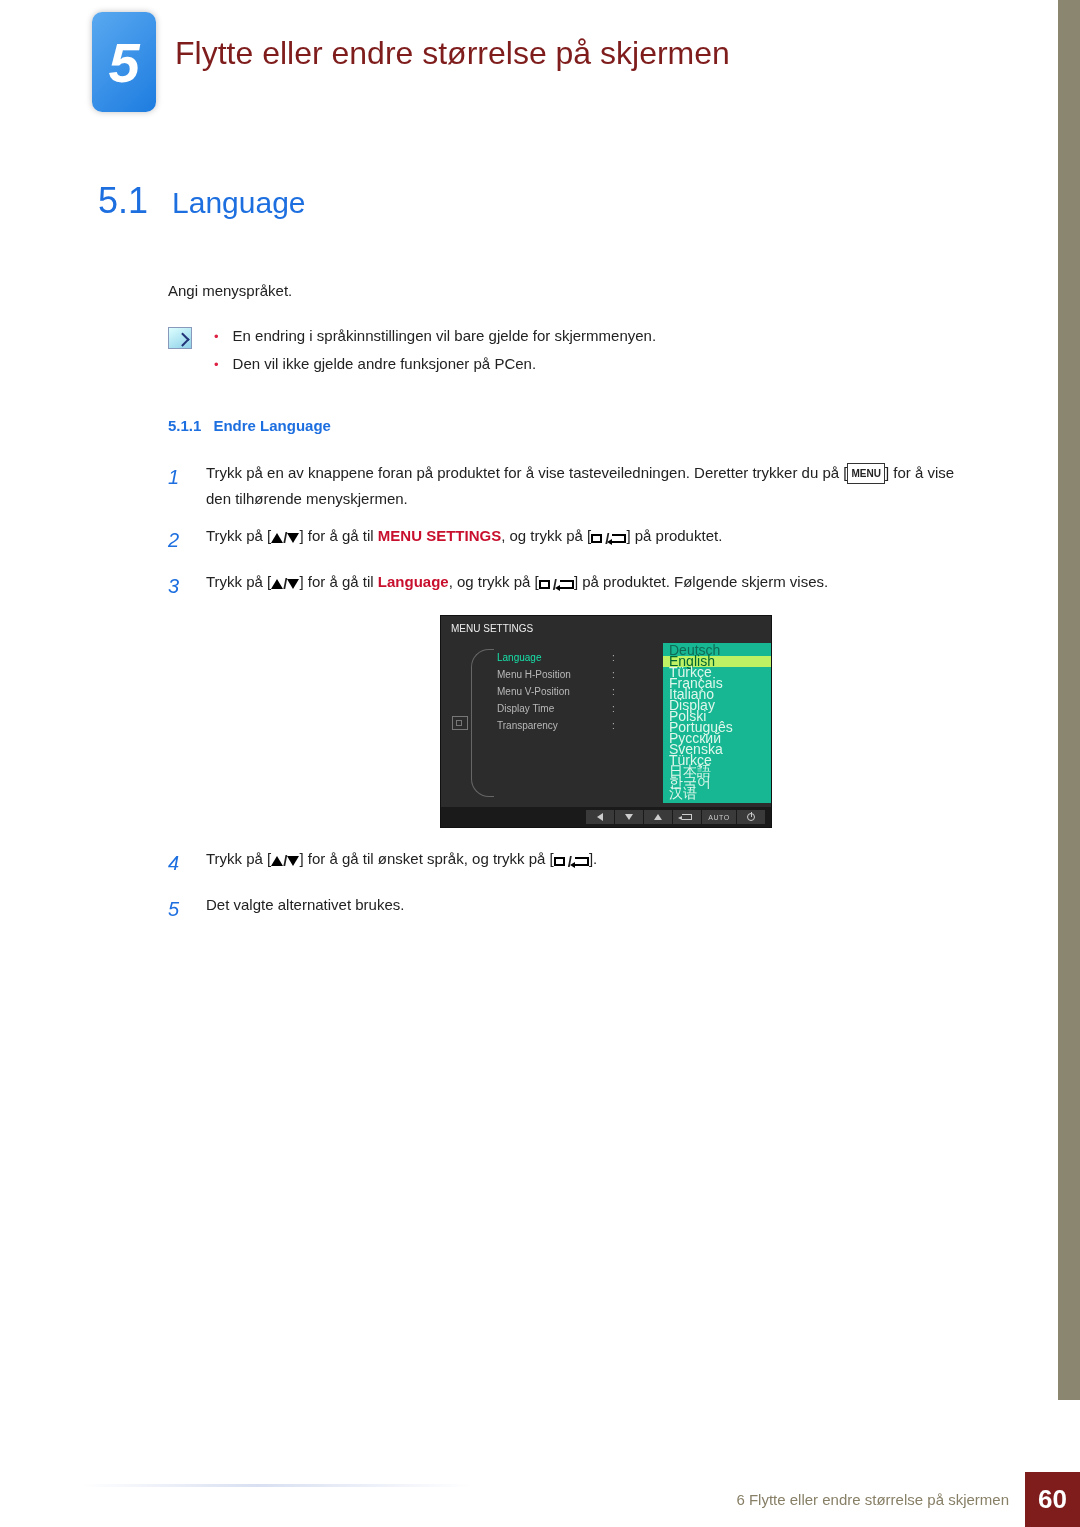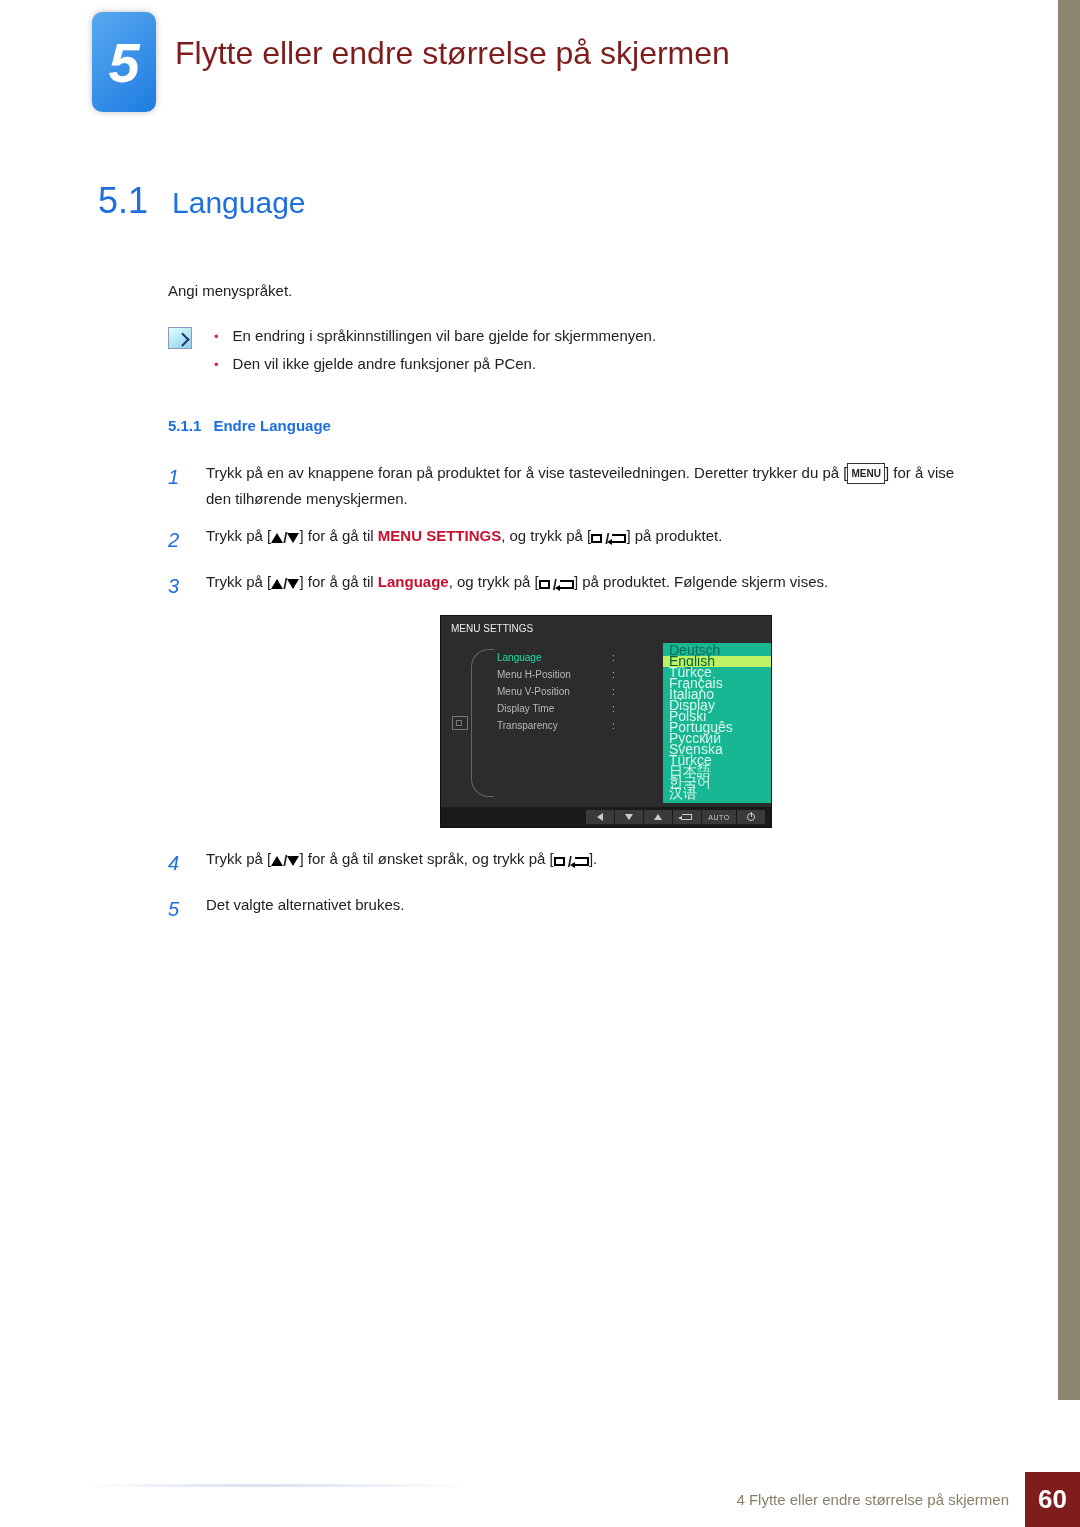--- a/index.html
+++ b/index.html
@@ -406,16 +406,16 @@
       <div class="step-num">5</div>
       <div class="step-text">Det valgte alternativet brukes.</div>
     </div>
 
   </div>
 </div>
 
 <div class="footer-wrap">
   <div class="grad-bar"></div>
   <div class="footer-right">
-    <div class="footer-text">4 Flytte eller endre størrelse på skjermen</div>
+    <div class="footer-text">6 Flytte eller endre størrelse på skjermen</div>
     <div class="page-box">60</div>
   </div>
 </div>
 
 </body></html>

